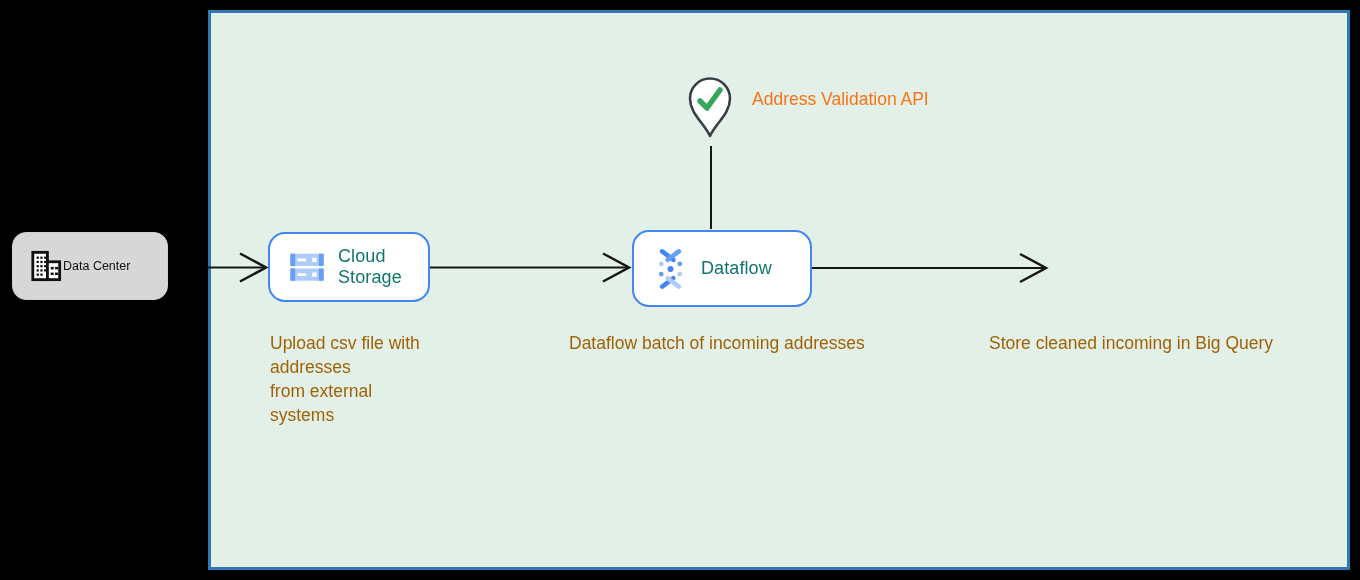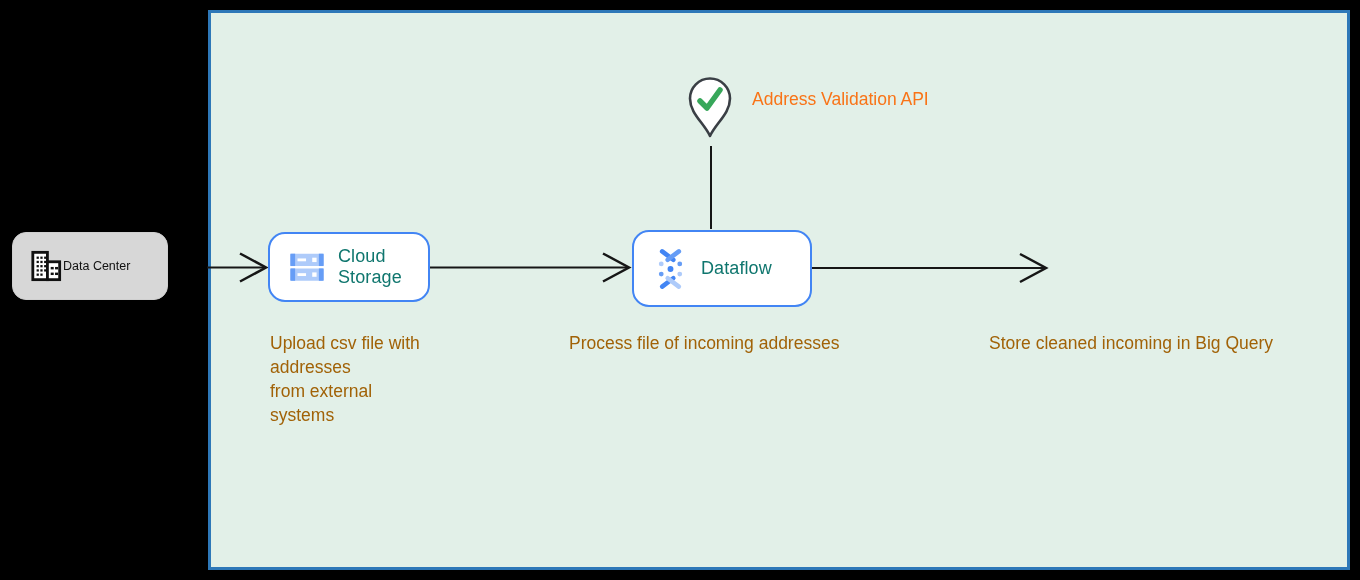--- a/index.html
+++ b/index.html
@@ -145,16 +145,16 @@
   <svg class="pin" viewBox="0 0 46 62">
     <path d="M23 60 C17 47 3 37.5 3 22.5 A20 20 0 0 1 43 22.5 C43 37.5 29 47 23 60 Z" fill="#fff" stroke="#3a3f45" stroke-width="2.6" stroke-linejoin="round"></path>
     <polyline points="13,25 20,32 33,14" fill="none" stroke="#37a75a" stroke-width="5.5" stroke-linecap="round" stroke-linejoin="round"></polyline>
   </svg>
   <div class="annotation">Address Validation API</div>
 
   <div class="caption caption-upload">Upload csv file with
 addresses
 from external
 systems</div>
-  <div class="caption caption-process">Process file of incoming addresses</div>
+  <div class="caption caption-process">Dataflow batch of incoming addresses</div>
   <div class="caption caption-store">Store cleaned incoming in Big Query</div>
 
 </div>
 
 </body></html>

